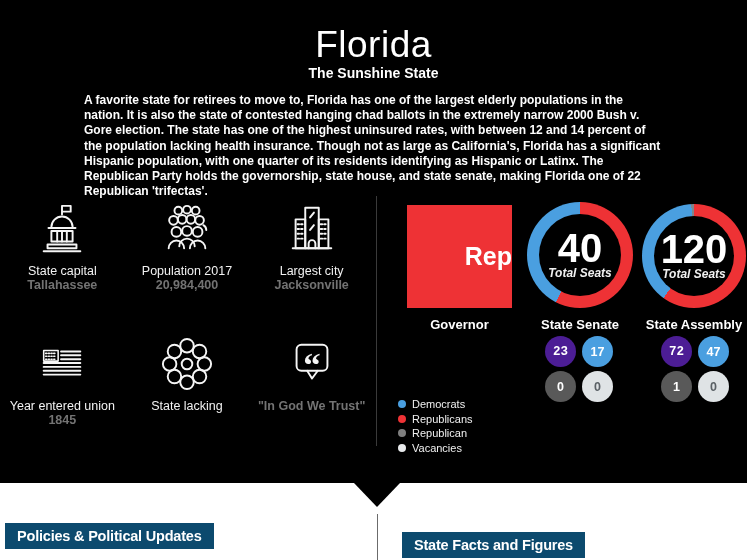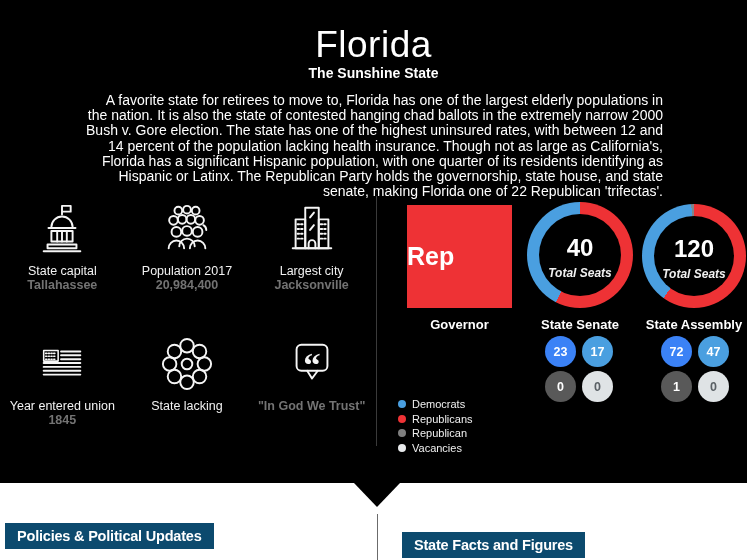--- a/index.html
+++ b/index.html
@@ -5,55 +5,55 @@
   html,body{margin:0;padding:0;}
   body{
     width:747px;height:560px;position:relative;background:#ffffff;
     font-family:"Liberation Sans","DejaVu Sans",sans-serif;overflow:hidden;
   }
   .hero{position:absolute;left:0;top:0;width:747px;height:483px;background:#000;}
   .title{position:absolute;left:0;top:24px;width:747px;text-align:center;
     color:#fff;font-size:37px;font-weight:300;letter-spacing:.5px;}
   .subtitle{position:absolute;left:0;top:65px;width:747px;text-align:center;
     color:#fff;font-size:14px;font-weight:700;}
-  .description{position:absolute;left:84px;top:93px;width:579px;text-align:right;
-    color:#fefefe;font-size:14px;font-weight:400;line-height:15.2px;}
+  .description{position:absolute;left:84px;top:93px;width:579px;text-align:left;
+    color:#fefefe;font-size:12px;font-weight:700;line-height:15.2px;}
   
   .facts{position:absolute;left:0;top:200px;width:374px;display:grid;
     grid-template-columns:1fr 1fr 1fr;grid-auto-rows:135px;justify-items:center;}
   .fact{text-align:center;color:#fff;width:120px;}
   .fact .ic{height:56px;margin-bottom:8px;display:flex;align-items:flex-end;justify-content:center;}
   .fact .lbl{font-size:12.5px;font-weight:400;color:#f2f2f2;line-height:14px;}
   .fact .val{font-size:12.5px;font-weight:700;color:#737373;line-height:15px;}
   svg.icon{stroke:#f5f5f5;fill:none;stroke-width:2;stroke-linecap:round;stroke-linejoin:round;}
   
   .vdivider{position:absolute;left:376px;top:196px;width:1px;height:250px;background:#3a3a3a;}
   
   .gov-square{position:absolute;left:407px;top:205px;width:105px;height:103px;background:#ee3235;
-    display:flex;align-items:center;justify-content:flex-start;}
+    display:flex;align-items:center;justify-content:flex-end;}
   .gov-square span{color:#fff;font-size:25px;font-weight:700;}
   .gov-label{position:absolute;left:407px;top:317px;width:105px;text-align:center;
     color:#fff;font-size:13px;font-weight:700;}
   
   .donut{position:absolute;border-radius:50%;}
   .donut-senate{left:527px;top:202px;width:106px;height:106px;}
   .donut-assembly{left:642px;top:204px;width:104px;height:104px;}
   .hole{position:absolute;inset:12px;background:#000;border-radius:50%;
     display:flex;flex-direction:column;align-items:center;justify-content:center;}
-  .hole .num{color:#fff;font-size:24px;font-weight:700;line-height:34px;}
+  .hole .num{color:#fff;font-size:40px;font-weight:700;line-height:34px;}
   .hole .cap{color:#f0f0f0;font-size:12px;font-style:italic;font-weight:600;margin-top:1px;}
   .chart-label{position:absolute;top:317px;width:130px;text-align:center;
     color:#fff;font-size:13px;font-weight:700;}
   .lbl-senate{left:515px;} .lbl-assembly{left:629px;}
   
   .badges{position:absolute;top:336px;display:grid;grid-template-columns:31px 31px;gap:4px 6px;}
   .badges-senate{left:545px;} .badges-assembly{left:661px;}
   .badge{width:31px;height:31px;border-radius:50%;display:flex;align-items:center;justify-content:center;
     font-size:12.5px;font-weight:700;color:#fff;}
-  .badge-rep{background:#3b82f6;} .badge-dem{background:#4a9fe0;}
+  .badge-rep{background:#4c1d95;font-family:Liberation Mono, monospace;} .badge-dem{background:#4a9fe0;}
   .badge-ind{background:#595959;} .badge-vac{background:#dfe3e5;color:#5a6065;}
   
   .legend{position:absolute;left:398px;top:397px;}
   .legend-row{display:flex;align-items:center;height:14px;margin-bottom:0.5px;}
   .dot{width:8px;height:8px;border-radius:50%;margin-right:6px;flex:none;}
   .legend-row span.txt{color:#f0f0f0;font-size:11px;font-weight:400;}
   
   .down-arrow{position:absolute;left:354px;top:483px;width:0;height:0;
     border-left:23px solid transparent;border-right:23px solid transparent;border-top:24px solid #000;}
   .section-head{position:absolute;height:26px;line-height:26px;background:#0c4a6e;color:#fff;

